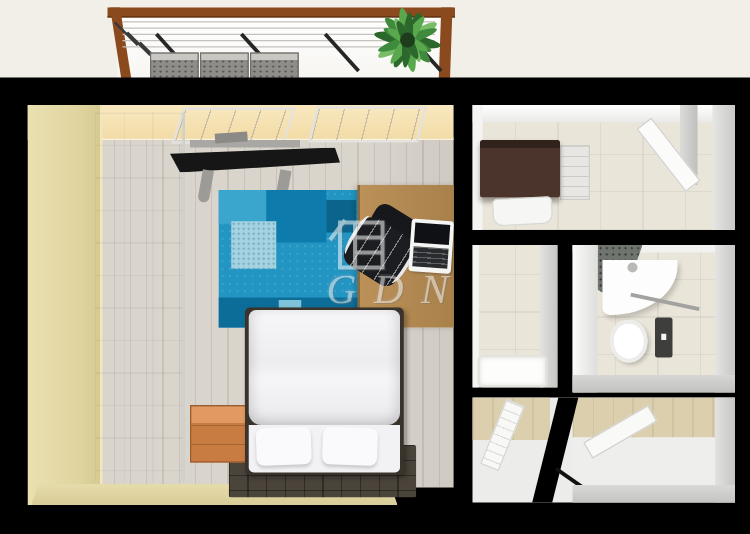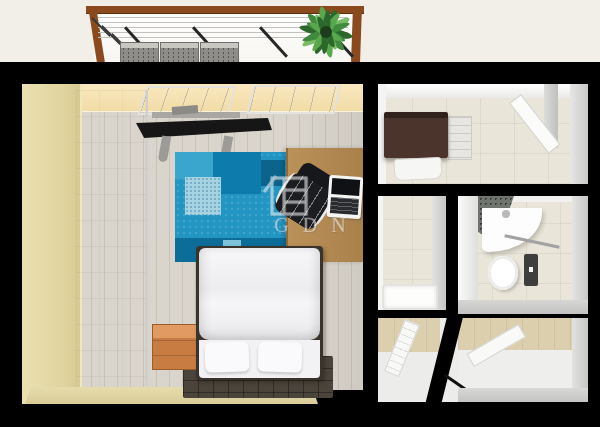--- a/index.html
+++ b/index.html
@@ -107,22 +107,22 @@
   .h2-wood-r{left:80px;top:0;width:130px;height:32px;}
   .h2-white-r{left:80px;top:32px;width:130px;height:52px;background:#eeeeec;}
   .h2-door-r{left:96px;top:34px;width:58px;height:13px;background:#f9f9f7;border:1px solid #d0d0cc;transform:rotate(-30deg);transform-origin:left bottom;}
   .h2-rightwall{left:194px;top:0;width:16px;height:84px;background:linear-gradient(90deg,#e2e2e0,#c6c6c4);}
   .h2-bottomwall{left:80px;top:70px;width:130px;height:14px;background:linear-gradient(180deg,#d8d8d6,#c4c4c2);}
   .h2-swing{left:64px;top:64px;width:30px;height:3px;background:#111;transform:rotate(35deg);}
 
   
   .watermark{left:240px;top:170px;width:130px;height:80px;opacity:.62;pointer-events:none;}
   .wm-icon{left:22px;top:2px;width:48px;height:46px;filter:drop-shadow(1px 1px 0 rgba(110,110,110,.45));}
-  .wm-text{left:0;top:44px;width:130px;text-align:center;font-family:"Liberation Serif",serif;font-size:20px;letter-spacing:14px;padding-left:12px;
-    color:rgba(255,255,255,.8);text-shadow:1px 1px 0 rgba(110,110,110,.5),-1px -1px 0 rgba(170,170,170,.3);}
+  .wm-text{left:0;top:44px;width:130px;text-align:center;font-family:"Liberation Serif",serif;font-size:33px;letter-spacing:14px;padding-left:12px;
+    color:rgba(255,255,255,.8);text-shadow:1px 1px 0 rgba(110,110,110,.5),-1px -1px 0 rgba(170,170,170,.3);font-style:italic;}
 </style>
 </head>
 <body>
 
 <div class="stage">
 
   <div class="abs balcony">
     <div class="abs bal-floor"></div>
     <div class="abs bal-top"></div>
     <div class="abs bal-post-l"></div>

